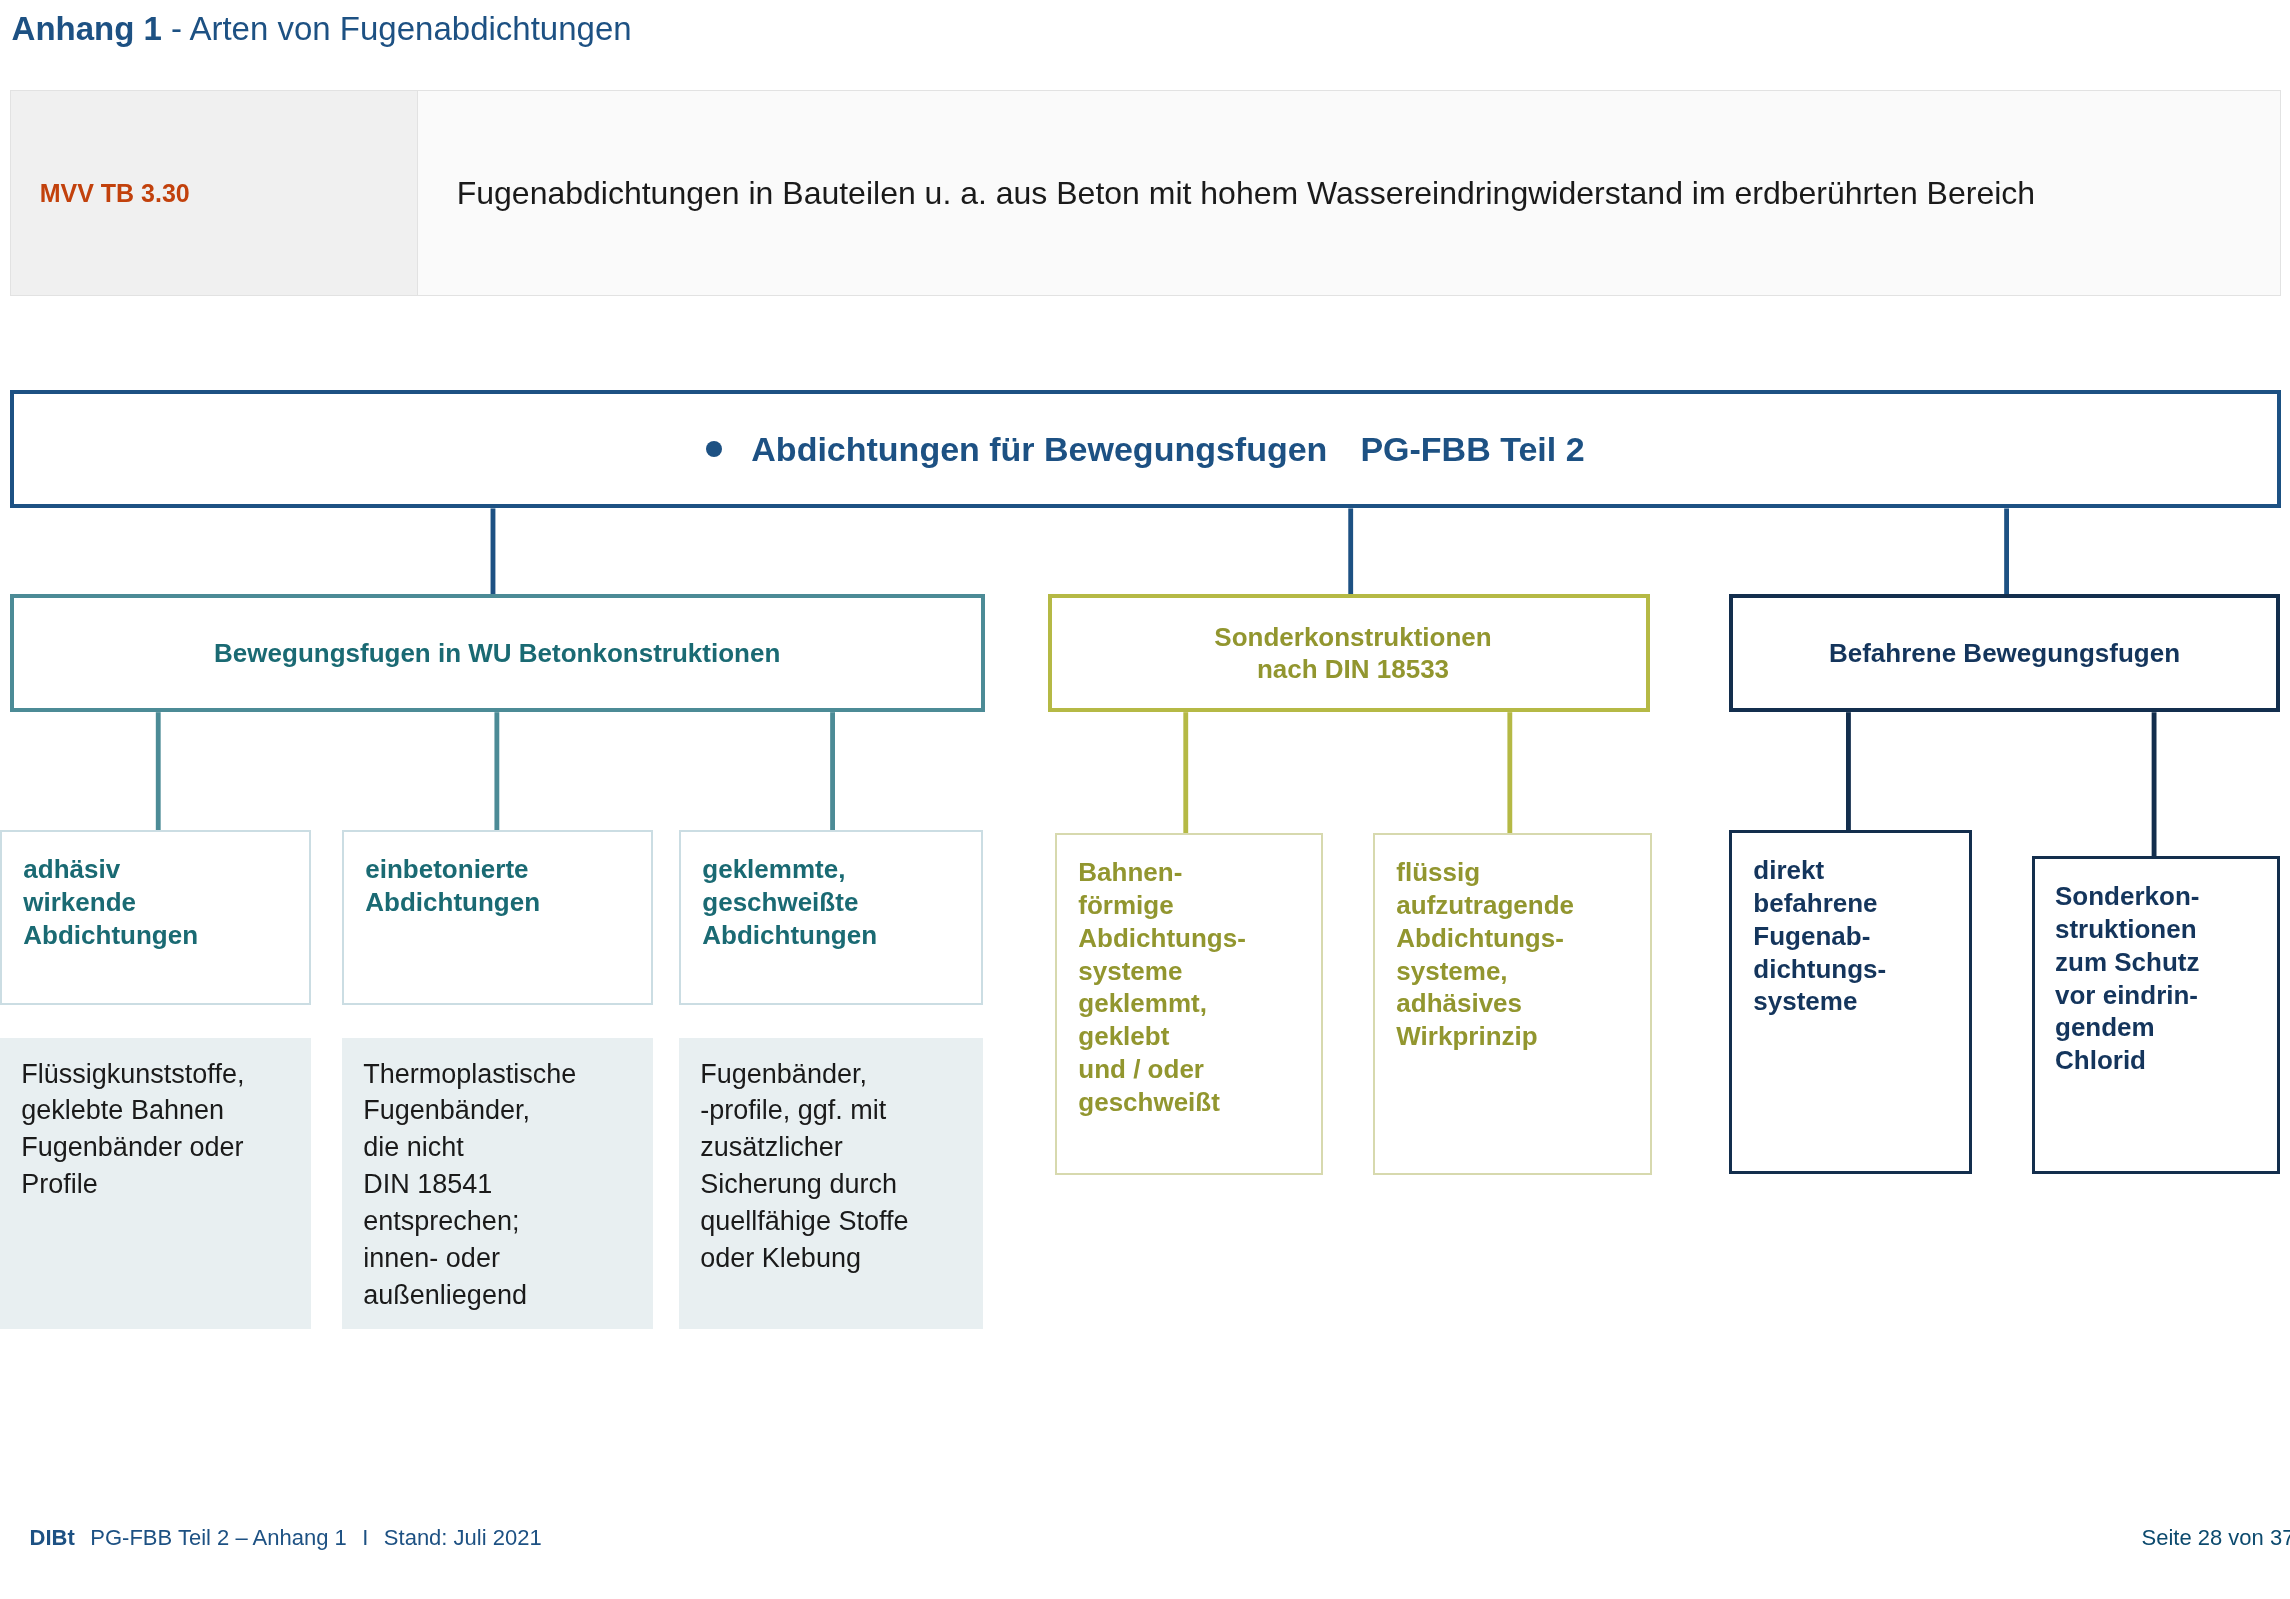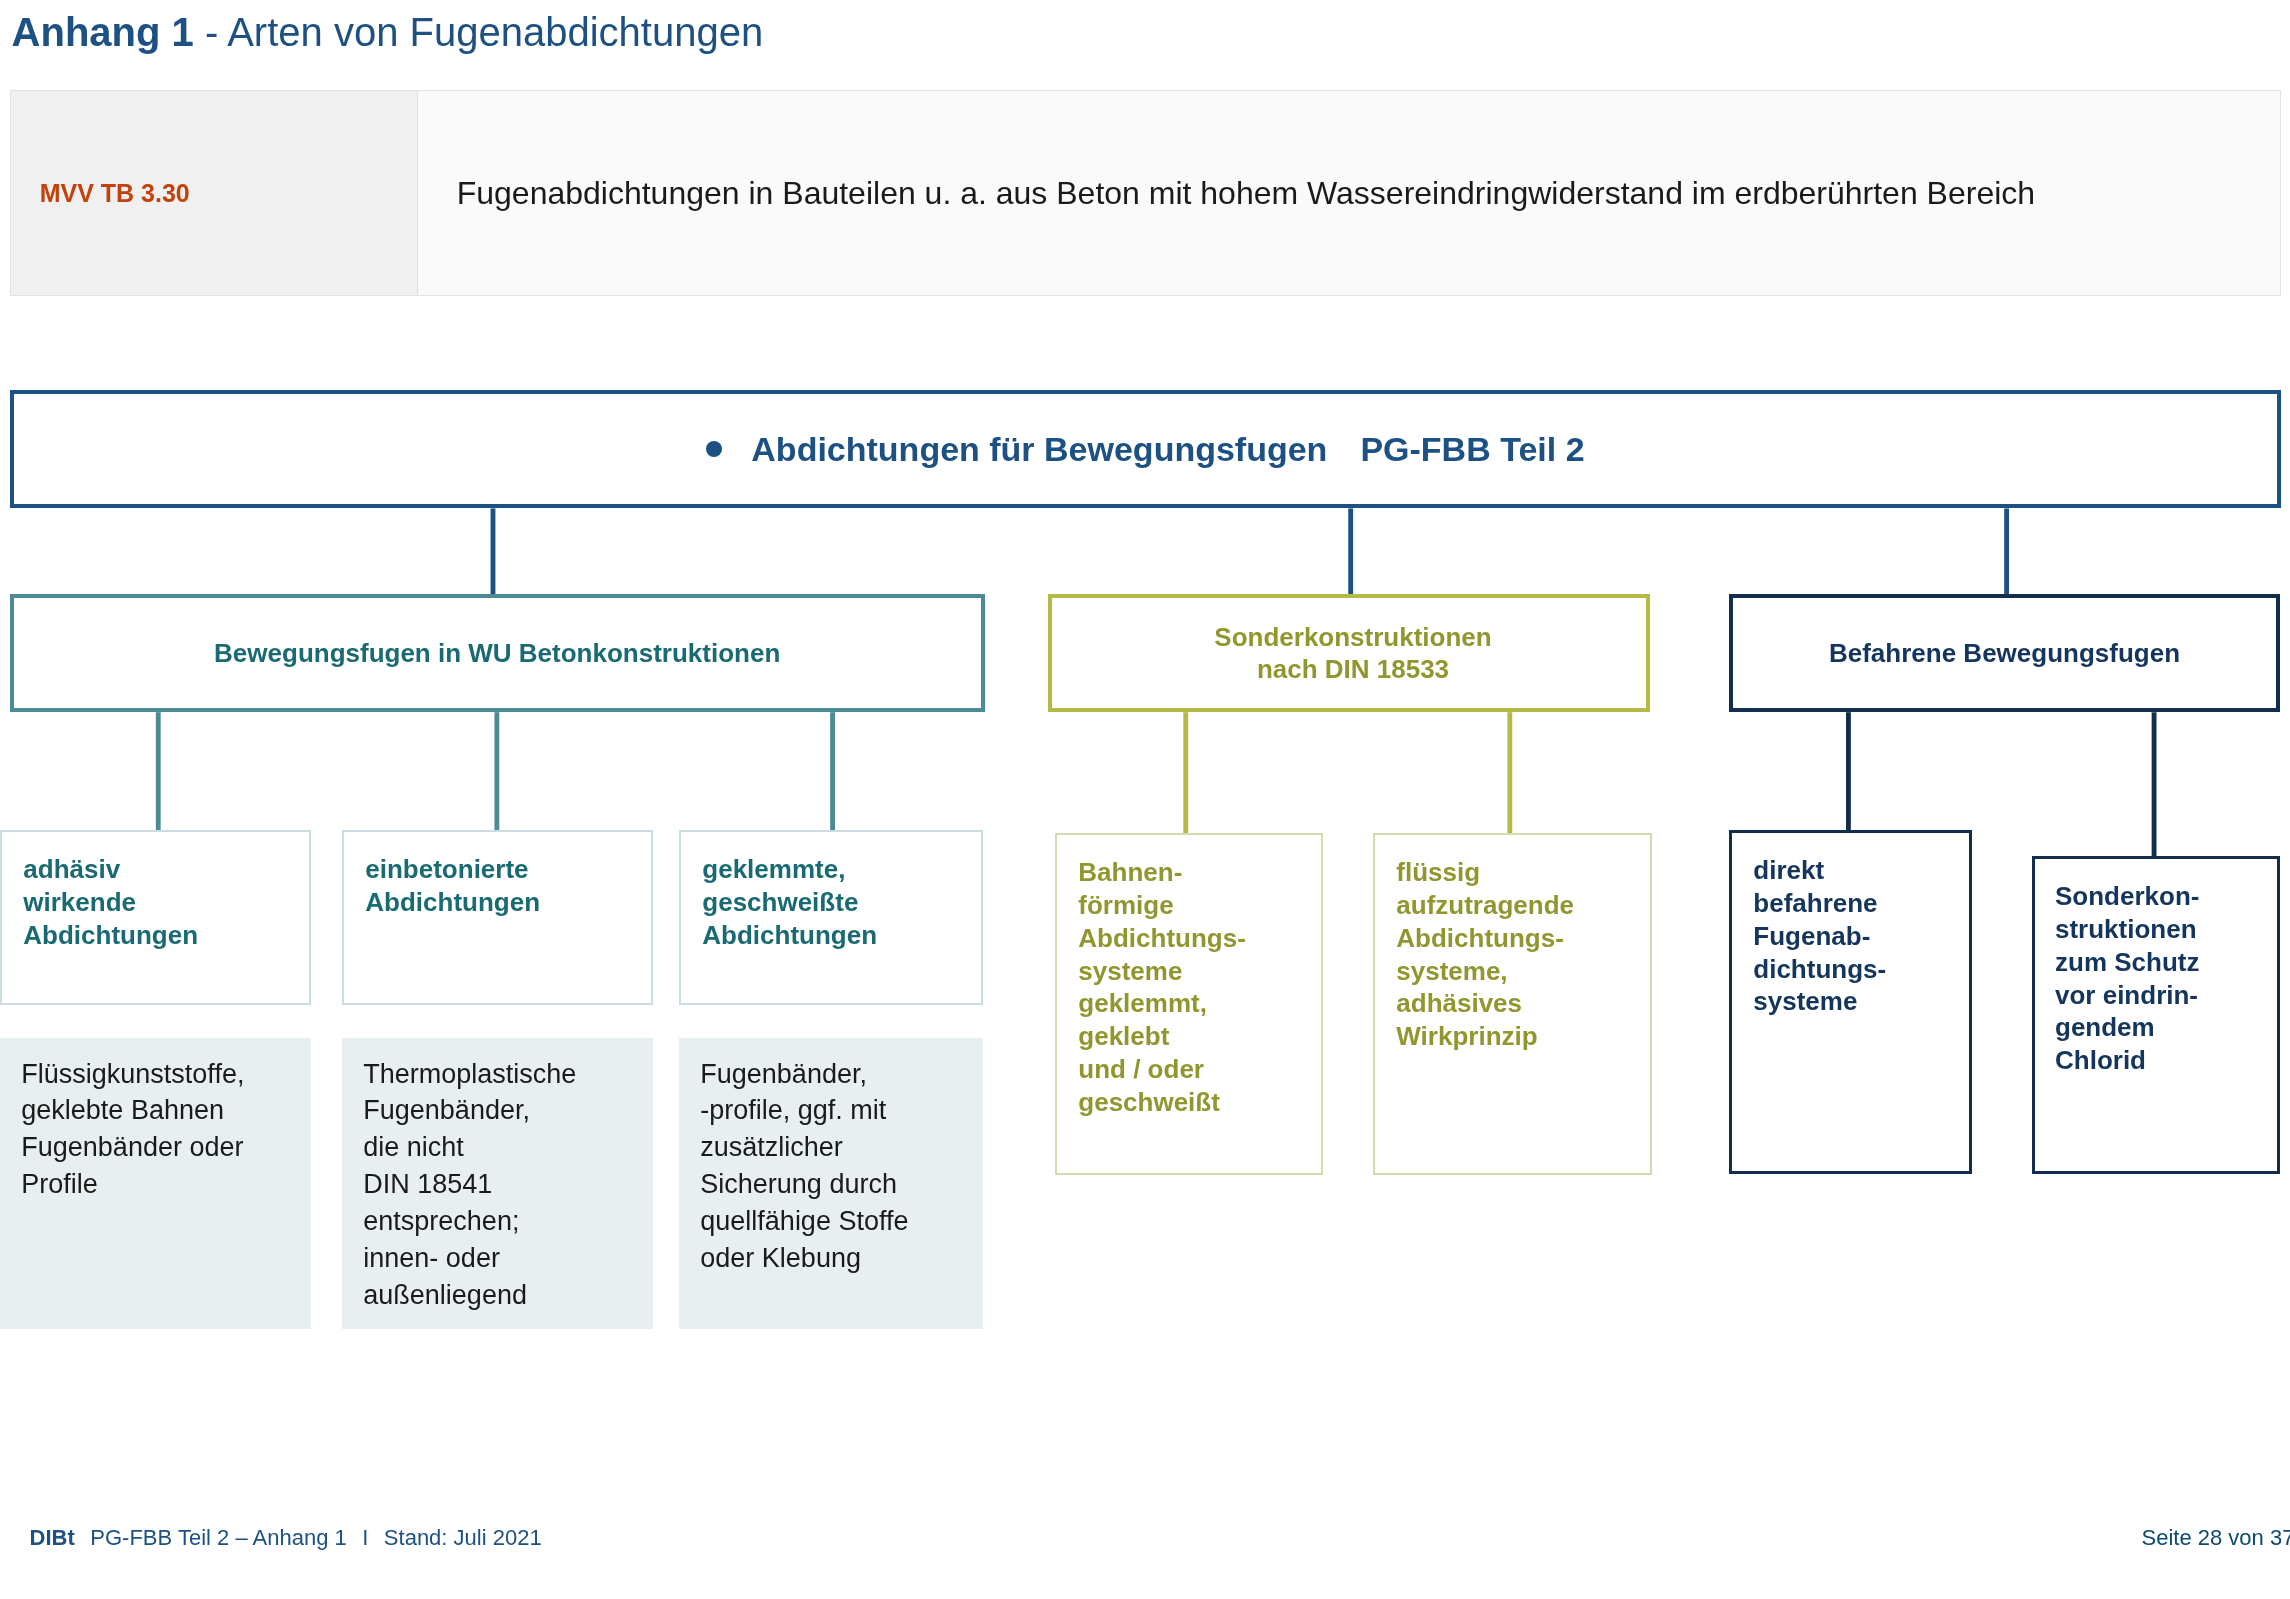--- a/index.html
+++ b/index.html
@@ -8,21 +8,21 @@
     background:#ffffff;
     font-family:"Liberation Sans", sans-serif;
     overflow:hidden;
     position:relative;
   }
   .page{position:relative;width:2290px;height:1599px;}
 
   
   #page-title{
     position:absolute;left:11.6px;top:9.7px;
-    font-size:40px;color:#1d5183;white-space:nowrap;
+    font-size:33px;color:#1d5183;white-space:nowrap;
   }
   #page-title .strong{font-weight:bold;}
   #page-title .rest{font-weight:normal;}
 
   
   .mvv-table{
     position:absolute;left:9.7px;top:90px;width:2271px;height:206px;
     display:flex;
   }
   .mvv-key{

